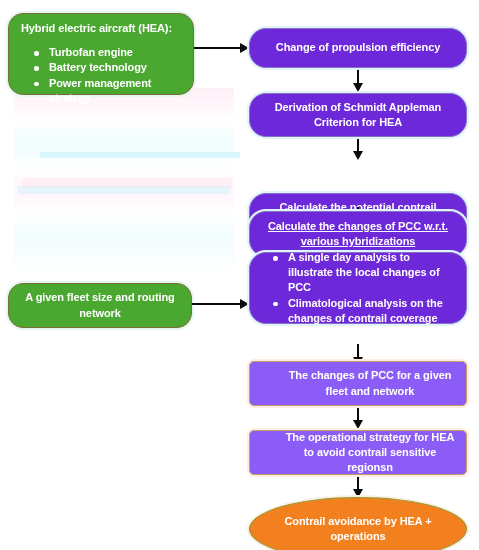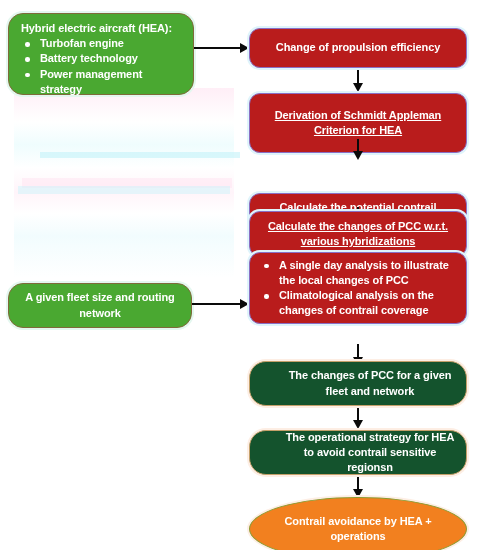--- a/index.html
+++ b/index.html
@@ -34,58 +34,58 @@
     color: #ffffff;
     font-weight: bold;
     font-size: 11px;
     line-height: 1.38;
     letter-spacing: -0.1px;
     padding: 4px 10px;
   }
 
   
   .blue {
-    background: #b91c1c;
+    background: #6d28d9;
     border: 1.6px solid #8a6fc4;
-    border-radius: 11px;
+    border-radius: 17px;
     box-shadow: 0 0 0 2px #dff4fb;
   }
 
   
   .green {
     background: #4aa831;
     border: 1.6px solid #7f6a3a;
     border-radius: 15px;
     box-shadow: 0 0 0 2px #e4f7ef;
     align-items: center;
   }
 
   
   .orange {
-    background: #14532d;
+    background: #8b5cf6;
     border: 1.6px solid #c4a06a;
-    border-radius: 17px;
+    border-radius: 5px;
     box-shadow: 0 0 0 2px #fdeee4;
     padding-left: 34px;
   }
 
   
   .ellipse {
     background: #f2801f;
     border: 1.8px solid #8a9a30;
     border-radius: 50% / 50%;
     box-shadow: 0 0 0 2px #fdeee4;
   }
 
   
   .node .inner {
     width: 100%;
   }
   ul.bullets {
-    margin: 0;
+    margin: 9px;
     padding: 0;
     list-style: none;
     text-align: left;
   }
   ul.bullets li {
     position: relative;
     padding-left: 21px;
     margin: 0;
   }
   ul.bullets li::before {
@@ -172,21 +172,21 @@
   </div>
 
   <div class="h-arrow" style="left:194px; top:47px; width:47px;"></div>
 
   <div class="node blue" style="left:249px; top:28px; width:218px; height:40px;">
     <span>Change of propulsion efficiency</span>
   </div>
 
   <div class="v-arrow" style="left:357px; top:70px; height:14px;"></div>
 
-  <div class="node blue" style="left:249px; top:93px; width:218px; height:60px;text-decoration:underline;">
+  <div class="node blue" style="left:249px; top:93px; width:218px; height:44px;">
     <span>Derivation of Schmidt Appleman Criterion for HEA</span>
   </div>
 
   <div class="v-arrow" style="left:357px; top:139px; height:13px;"></div>
 
   <div class="node blue" style="left:249px; top:161px; width:218px; height:44px;margin-top:32px;">
     <span>Calculate the potential contrail coverage (PCC)</span>
   </div>
 
   <div class="v-arrow" style="left:357px; top:207px; height:13px;"></div>

